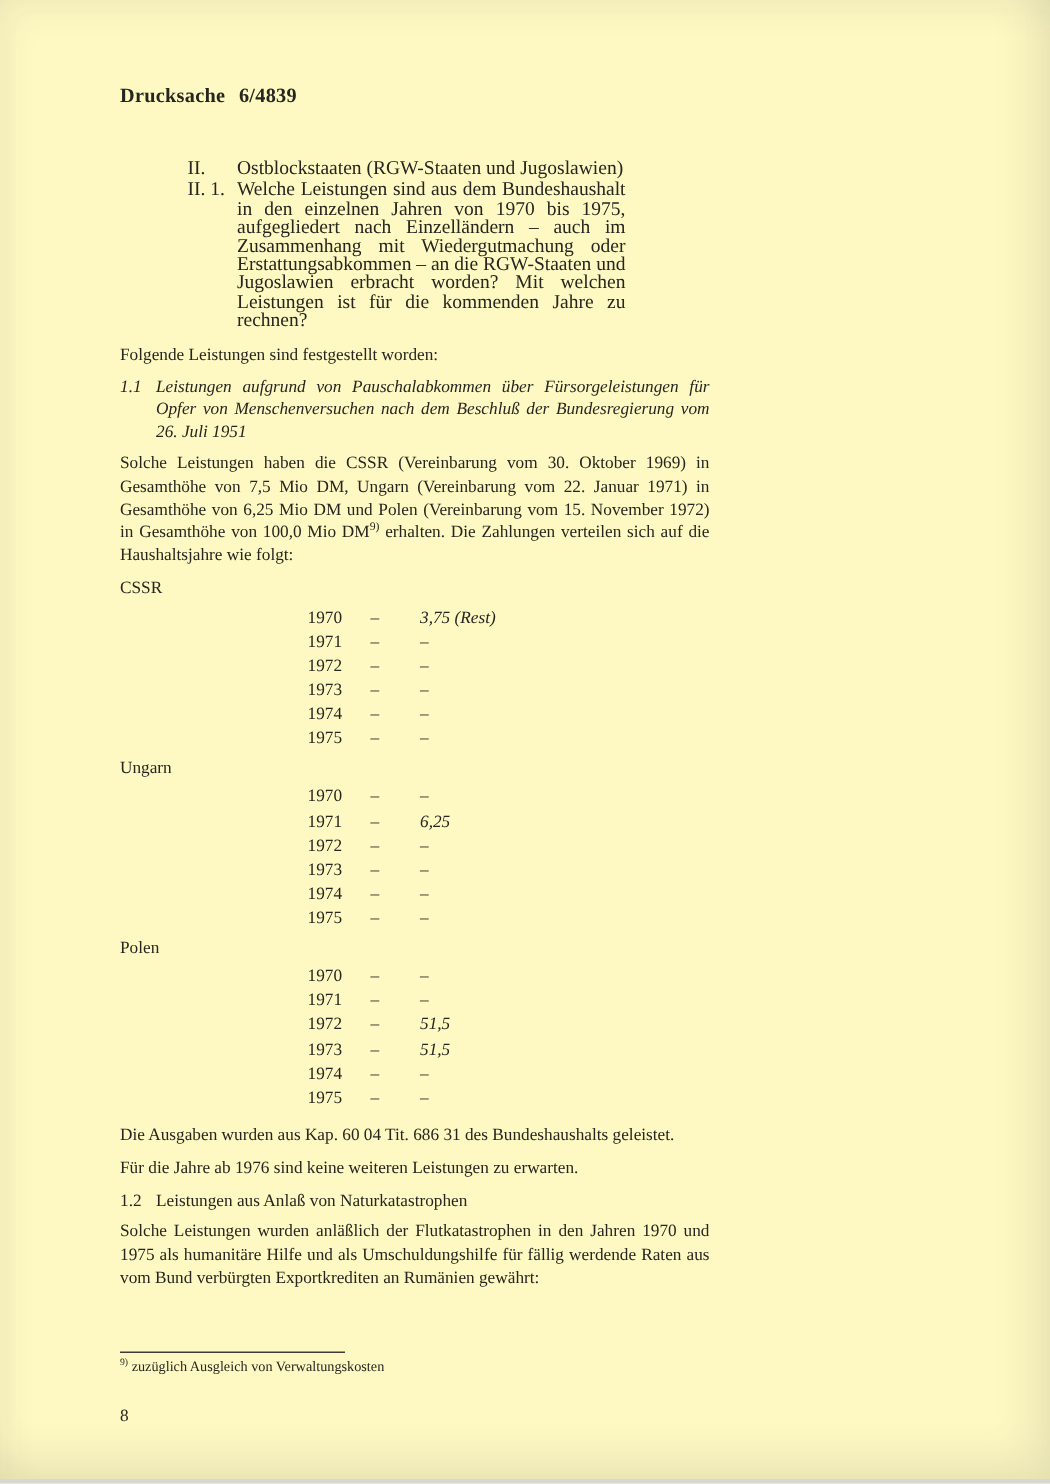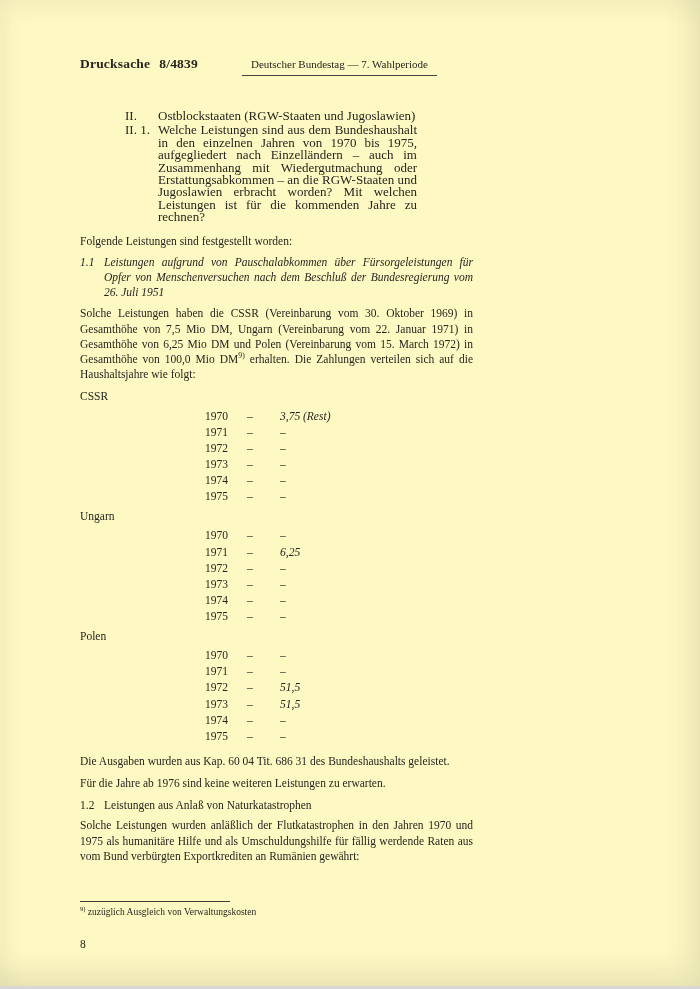--- a/index.html
+++ b/index.html
@@ -71,43 +71,42 @@
 </style>
 </head>
 <body>
 
 <div class="page">
   <div class="content">
     <div class="col">
 
       <header class="header">
         <span class="doc-label">Drucksache</span>
-        <span class="doc-number">8/4839</span>
-        <div class="header-title">Deutscher Bundestag — 7. Wahlperiode</div>
+        <span class="doc-number">6/4839</span>
       </header>
 
       <section class="question">
         <div class="q-item">
           <span class="q-label">II.</span>
           <span class="q-text">Ostblockstaaten (RGW-Staaten und Jugoslawien)</span>
         </div>
         <div class="q-item">
           <span class="q-label">II. 1.</span>
           <span class="q-text">Welche Leistungen sind aus dem Bundeshaushalt in den einzelnen Jahren von 1970 bis 1975, aufgegliedert nach Einzelländern – auch im Zusammenhang mit Wiedergutmachung oder Erstattungsabkommen – an die RGW-Staaten und Jugoslawien erbracht worden? Mit welchen Leistungen ist für die kommenden Jahre zu rechnen?</span>
         </div>
       </section>
 
       <p class="intro">Folgende Leistungen sind festgestellt worden:</p>
 
       <div class="section-head sec-11">
         <span class="sec-num">1.1</span>
         <span class="sec-title">Leistungen aufgrund von Pauschalabkommen über Fürsorgeleistungen für Opfer von Menschenversuchen nach dem Beschluß der Bundesregierung vom 26. Juli 1951</span>
       </div>
 
-      <p class="para para-pay"><span>Solche Leistungen haben die CSSR (Vereinbarung vom 30. Oktober 1969) in Gesamthöhe von 7,5 Mio DM, Ungarn (Vereinbarung vom 22. Januar 1971) in Gesamthöhe von 6,25 Mio DM und Polen (Vereinbarung vom 15. March 1972) in Gesamthöhe von 100,0 Mio DM</span><sup>9)</sup><span> erhalten. Die Zahlungen verteilen sich auf die Haushaltsjahre wie folgt:</span></p>
+      <p class="para para-pay"><span>Solche Leistungen haben die CSSR (Vereinbarung vom 30. Oktober 1969) in Gesamthöhe von 7,5 Mio DM, Ungarn (Vereinbarung vom 22. Januar 1971) in Gesamthöhe von 6,25 Mio DM und Polen (Vereinbarung vom 15. November 1972) in Gesamthöhe von 100,0 Mio DM</span><sup>9)</sup><span> erhalten. Die Zahlungen verteilen sich auf die Haushaltsjahre wie folgt:</span></p>
 
       <section class="pay-table">
         <div class="pay-group">
           <div class="country">CSSR</div>
           <div class="rows">
               <div class="pay-row">
                 <span class="cell-year">1970</span>
                 <span class="cell-dash">–</span>
                 <span class="cell-value">3,75 (Rest)</span>
               </div>

